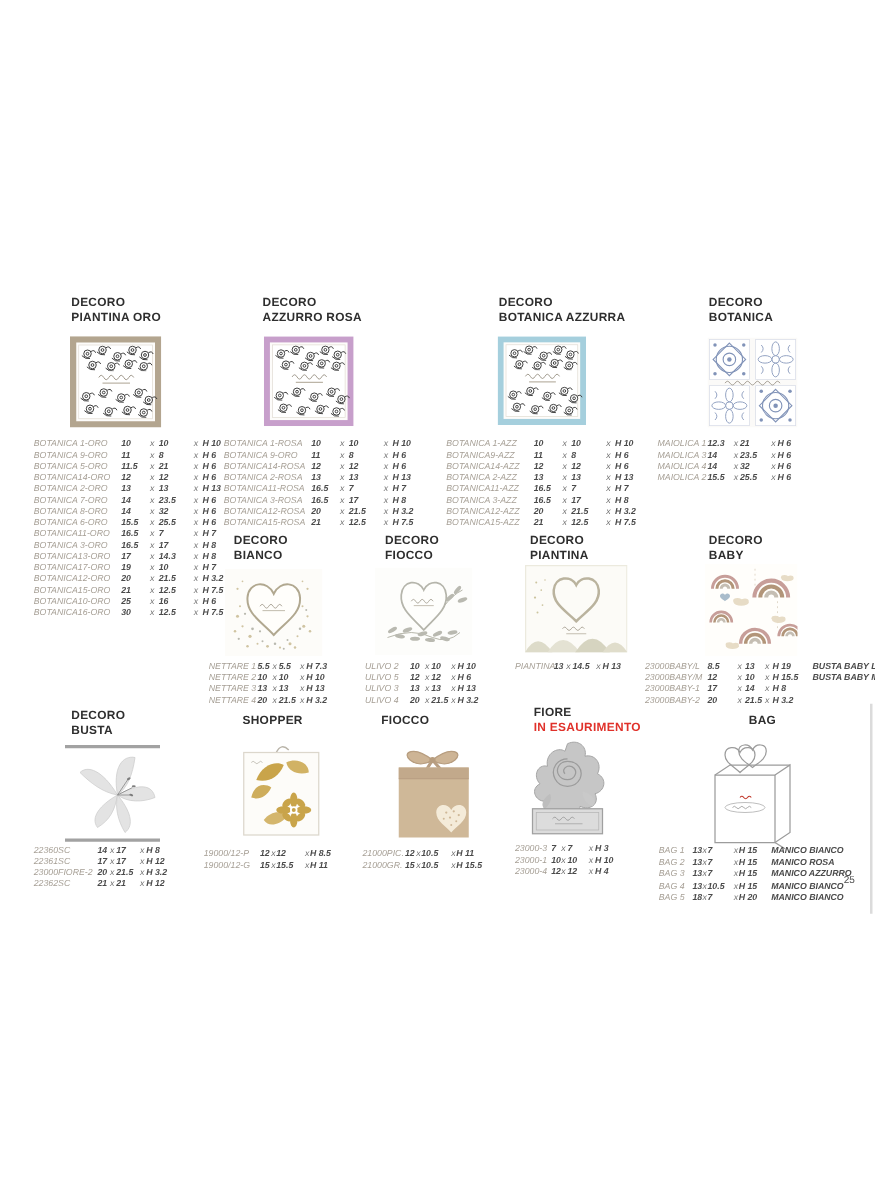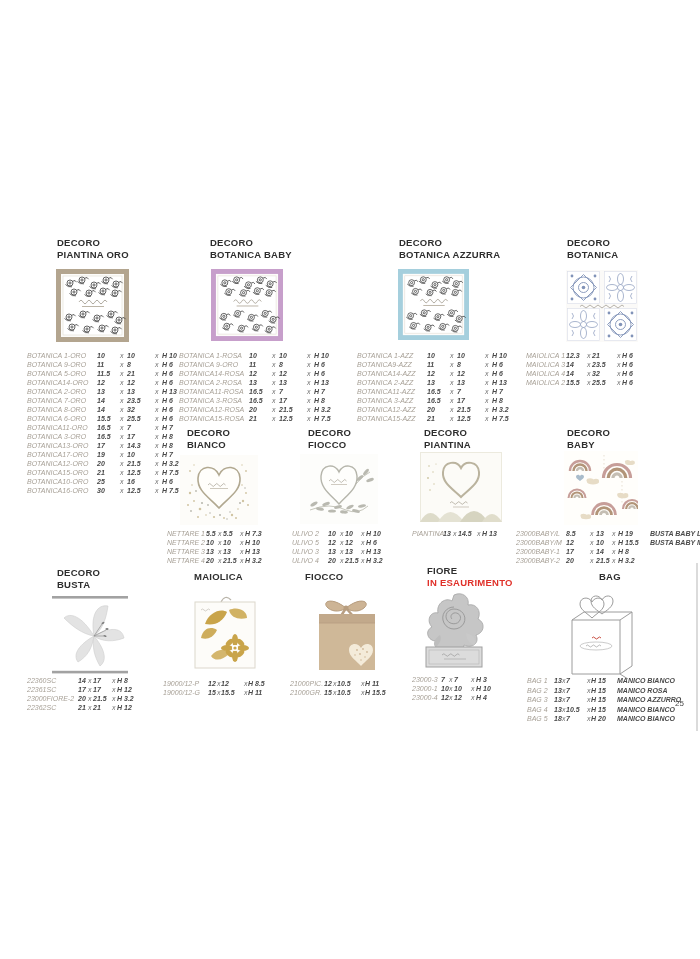--- a/index.html
+++ b/index.html
@@ -274,21 +274,21 @@
       <span class="xs">x</span>
       <span class="d2">12.5</span>
       <span class="xs">x</span>
       <span class="hh">H 7.5</span>
       <span class="sfx"></span>
     </div>
   </div>
 
 <div class="abs ttl" style="left:210px;top:237px">
   <span>DECORO</span><br>
-  <span>BOTANICA BABY</span>
+  <span>AZZURRO ROSA</span>
 </div>
 <div class="abs" style="left: 211px; top: 269px; width: 72px; height: 72px; color: rgb(199, 159, 203);">
   <svg viewBox="0 0 73 73" width="72" height="72">
       <use href="#botArt"></use>
     </svg>
 </div>
 <div class="abs lst l-bot" style="left:179px;top:351px">
 
     <div class="row">
       <span class="code">BOTANICA 1-ROSA</span>
@@ -844,21 +844,21 @@
       <span class="d1">21</span>
       <span class="xs">x</span>
       <span class="d2">21</span>
       <span class="xs">x</span>
       <span class="hh">H 12</span>
       <span class="sfx"></span>
     </div>
   </div>
 
 <div class="abs ttl" style="left:194px;top:571px">
-  <span>MAIOLICA</span>
+  <span>SHOPPER</span>
 </div>
 <div class="abs" style="left: 191px; top: 594px; width: 68px; height: 78px; color: rgb(201, 164, 74);">
   <svg viewBox="0 0 68 78" width="68" height="78">
     <path d="M30 8 Q34 0 40 6" stroke="#b9b4a9" fill="none" stroke-width="1.2"></path>
     <rect x="4" y="8" width="60" height="66" fill="#fdfcf9" stroke="#dcd7cc" stroke-width="1"></rect>
     <path d="M10 16 q1.5 -2 3 0 q1.5 2 3 0 q1.5 -2 3 0" fill="none" stroke="#a9a399" stroke-width="0.5"></path>
     <g fill="currentColor">
       <path d="M14 30 C18 18 30 14 36 18 C32 28 24 32 14 30 Z"></path>
       <path d="M38 16 C46 12 56 16 56 24 C48 26 40 24 38 16 Z" opacity="0.85"></path>
       <path d="M10 44 C12 34 20 32 26 36 C22 44 16 46 10 44 Z" opacity="0.9"></path>

